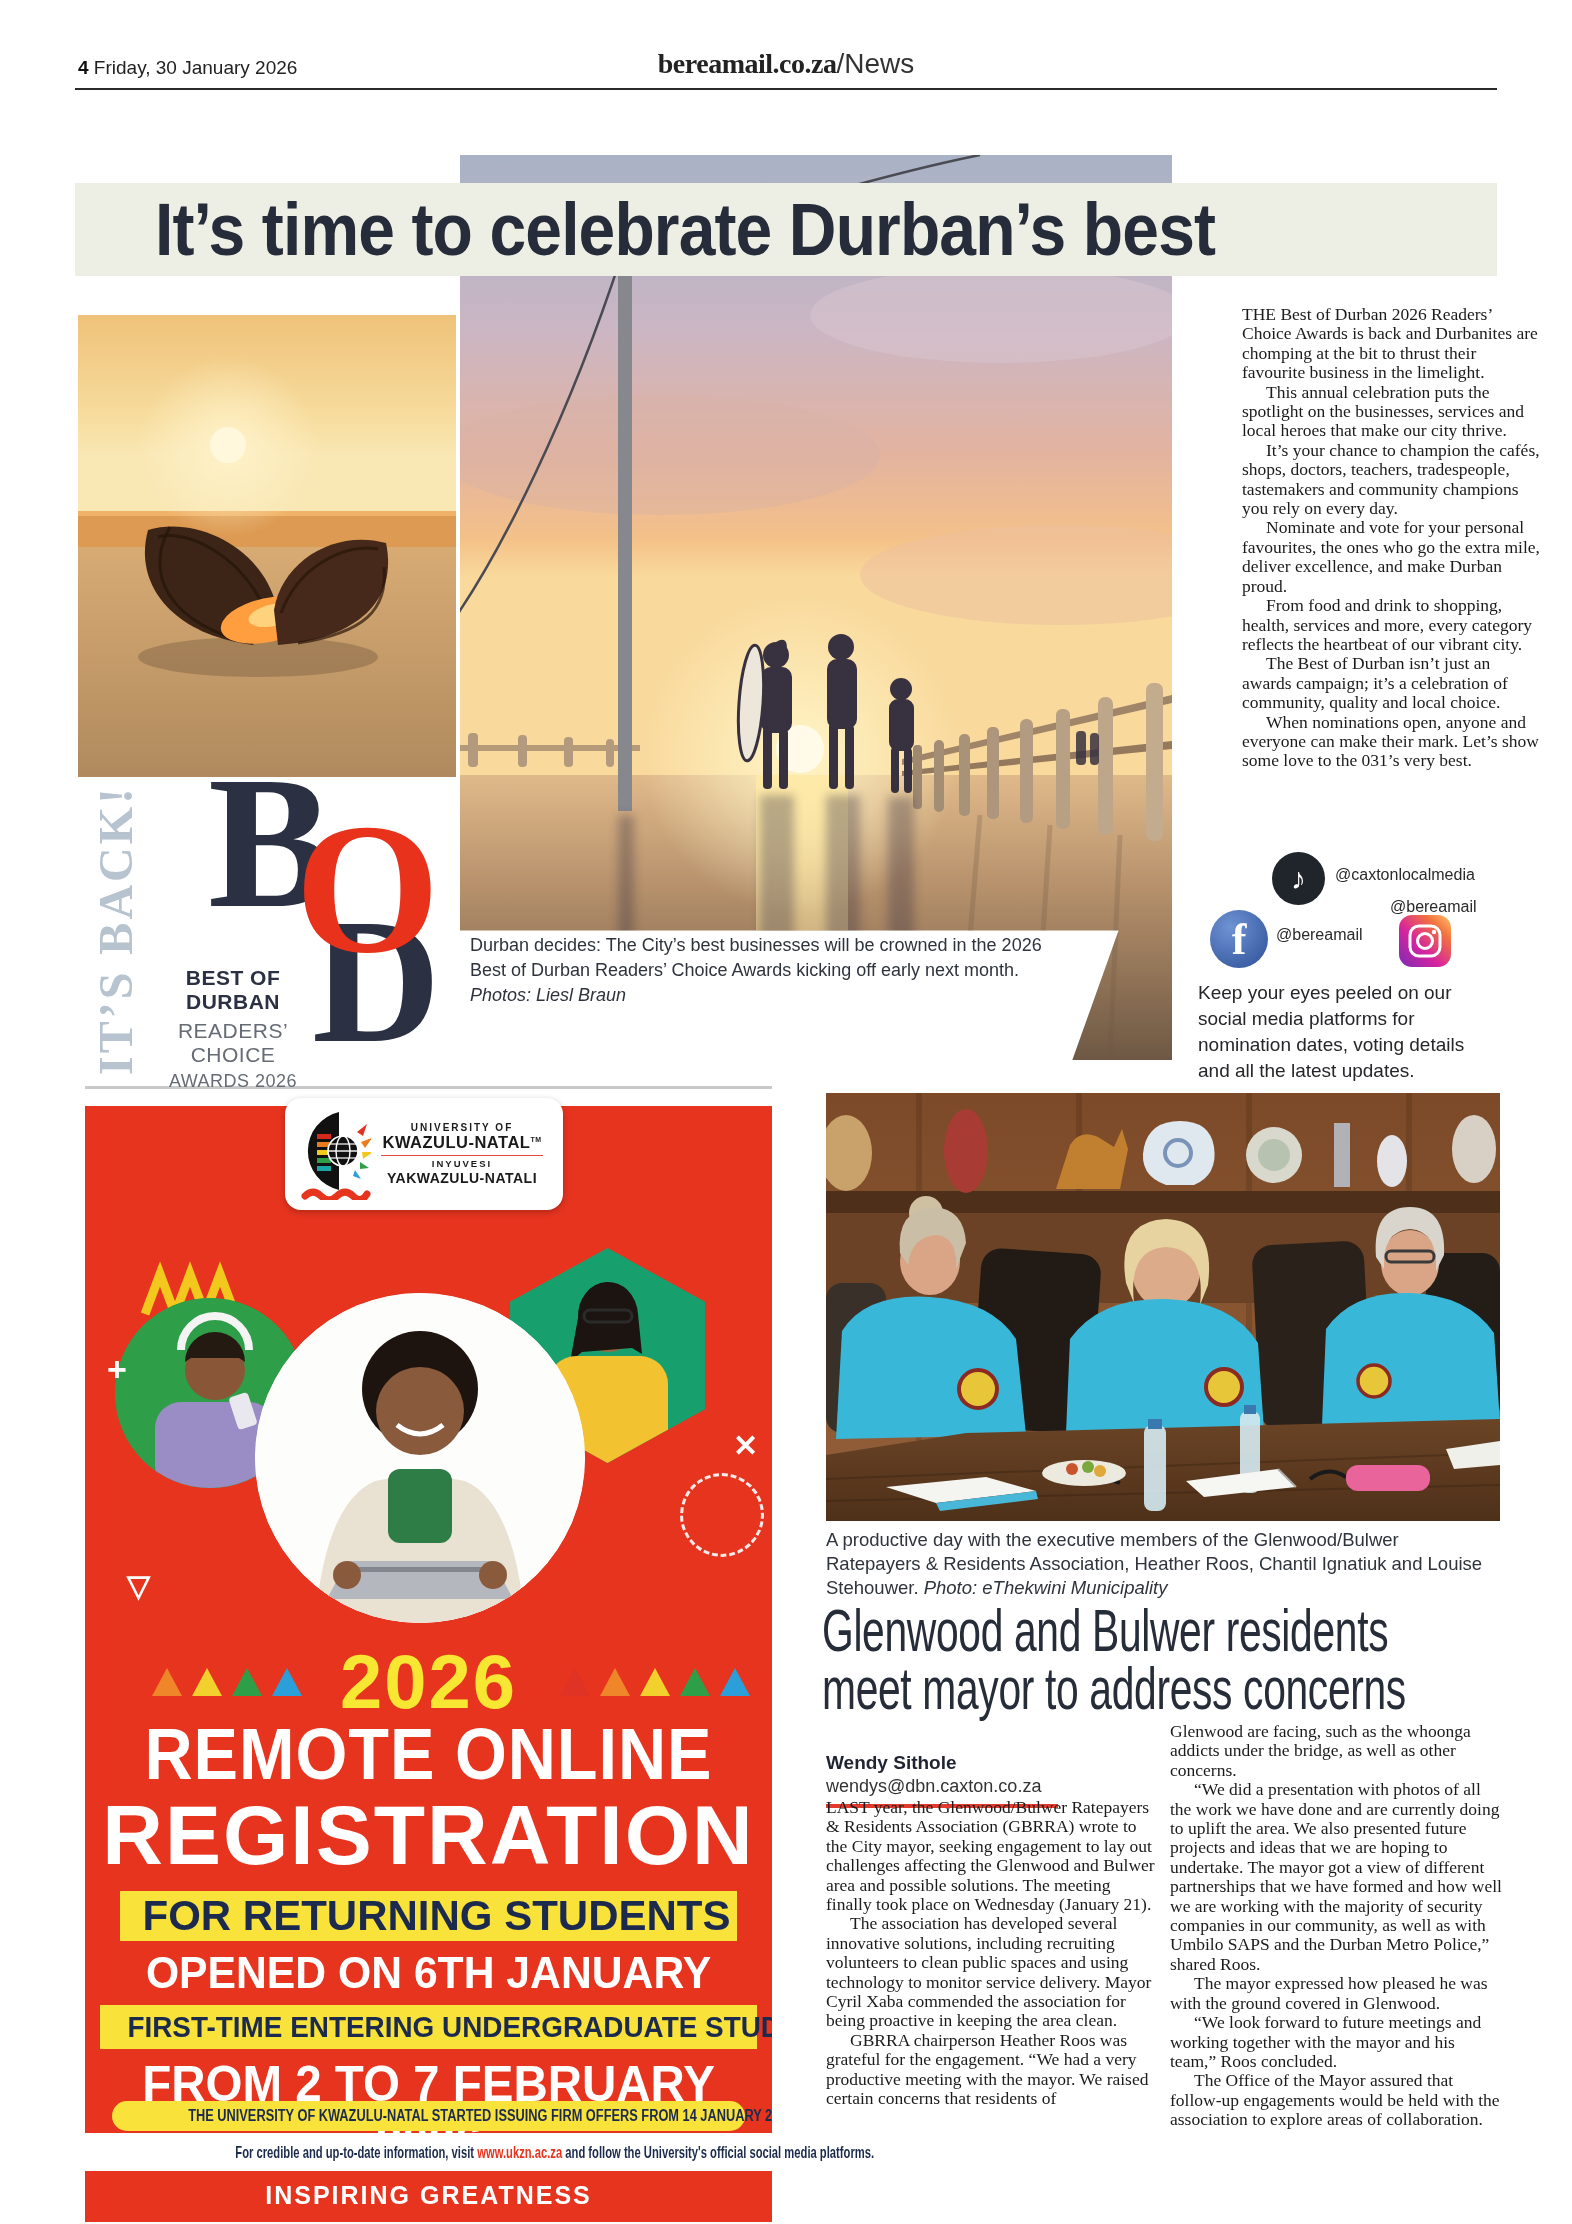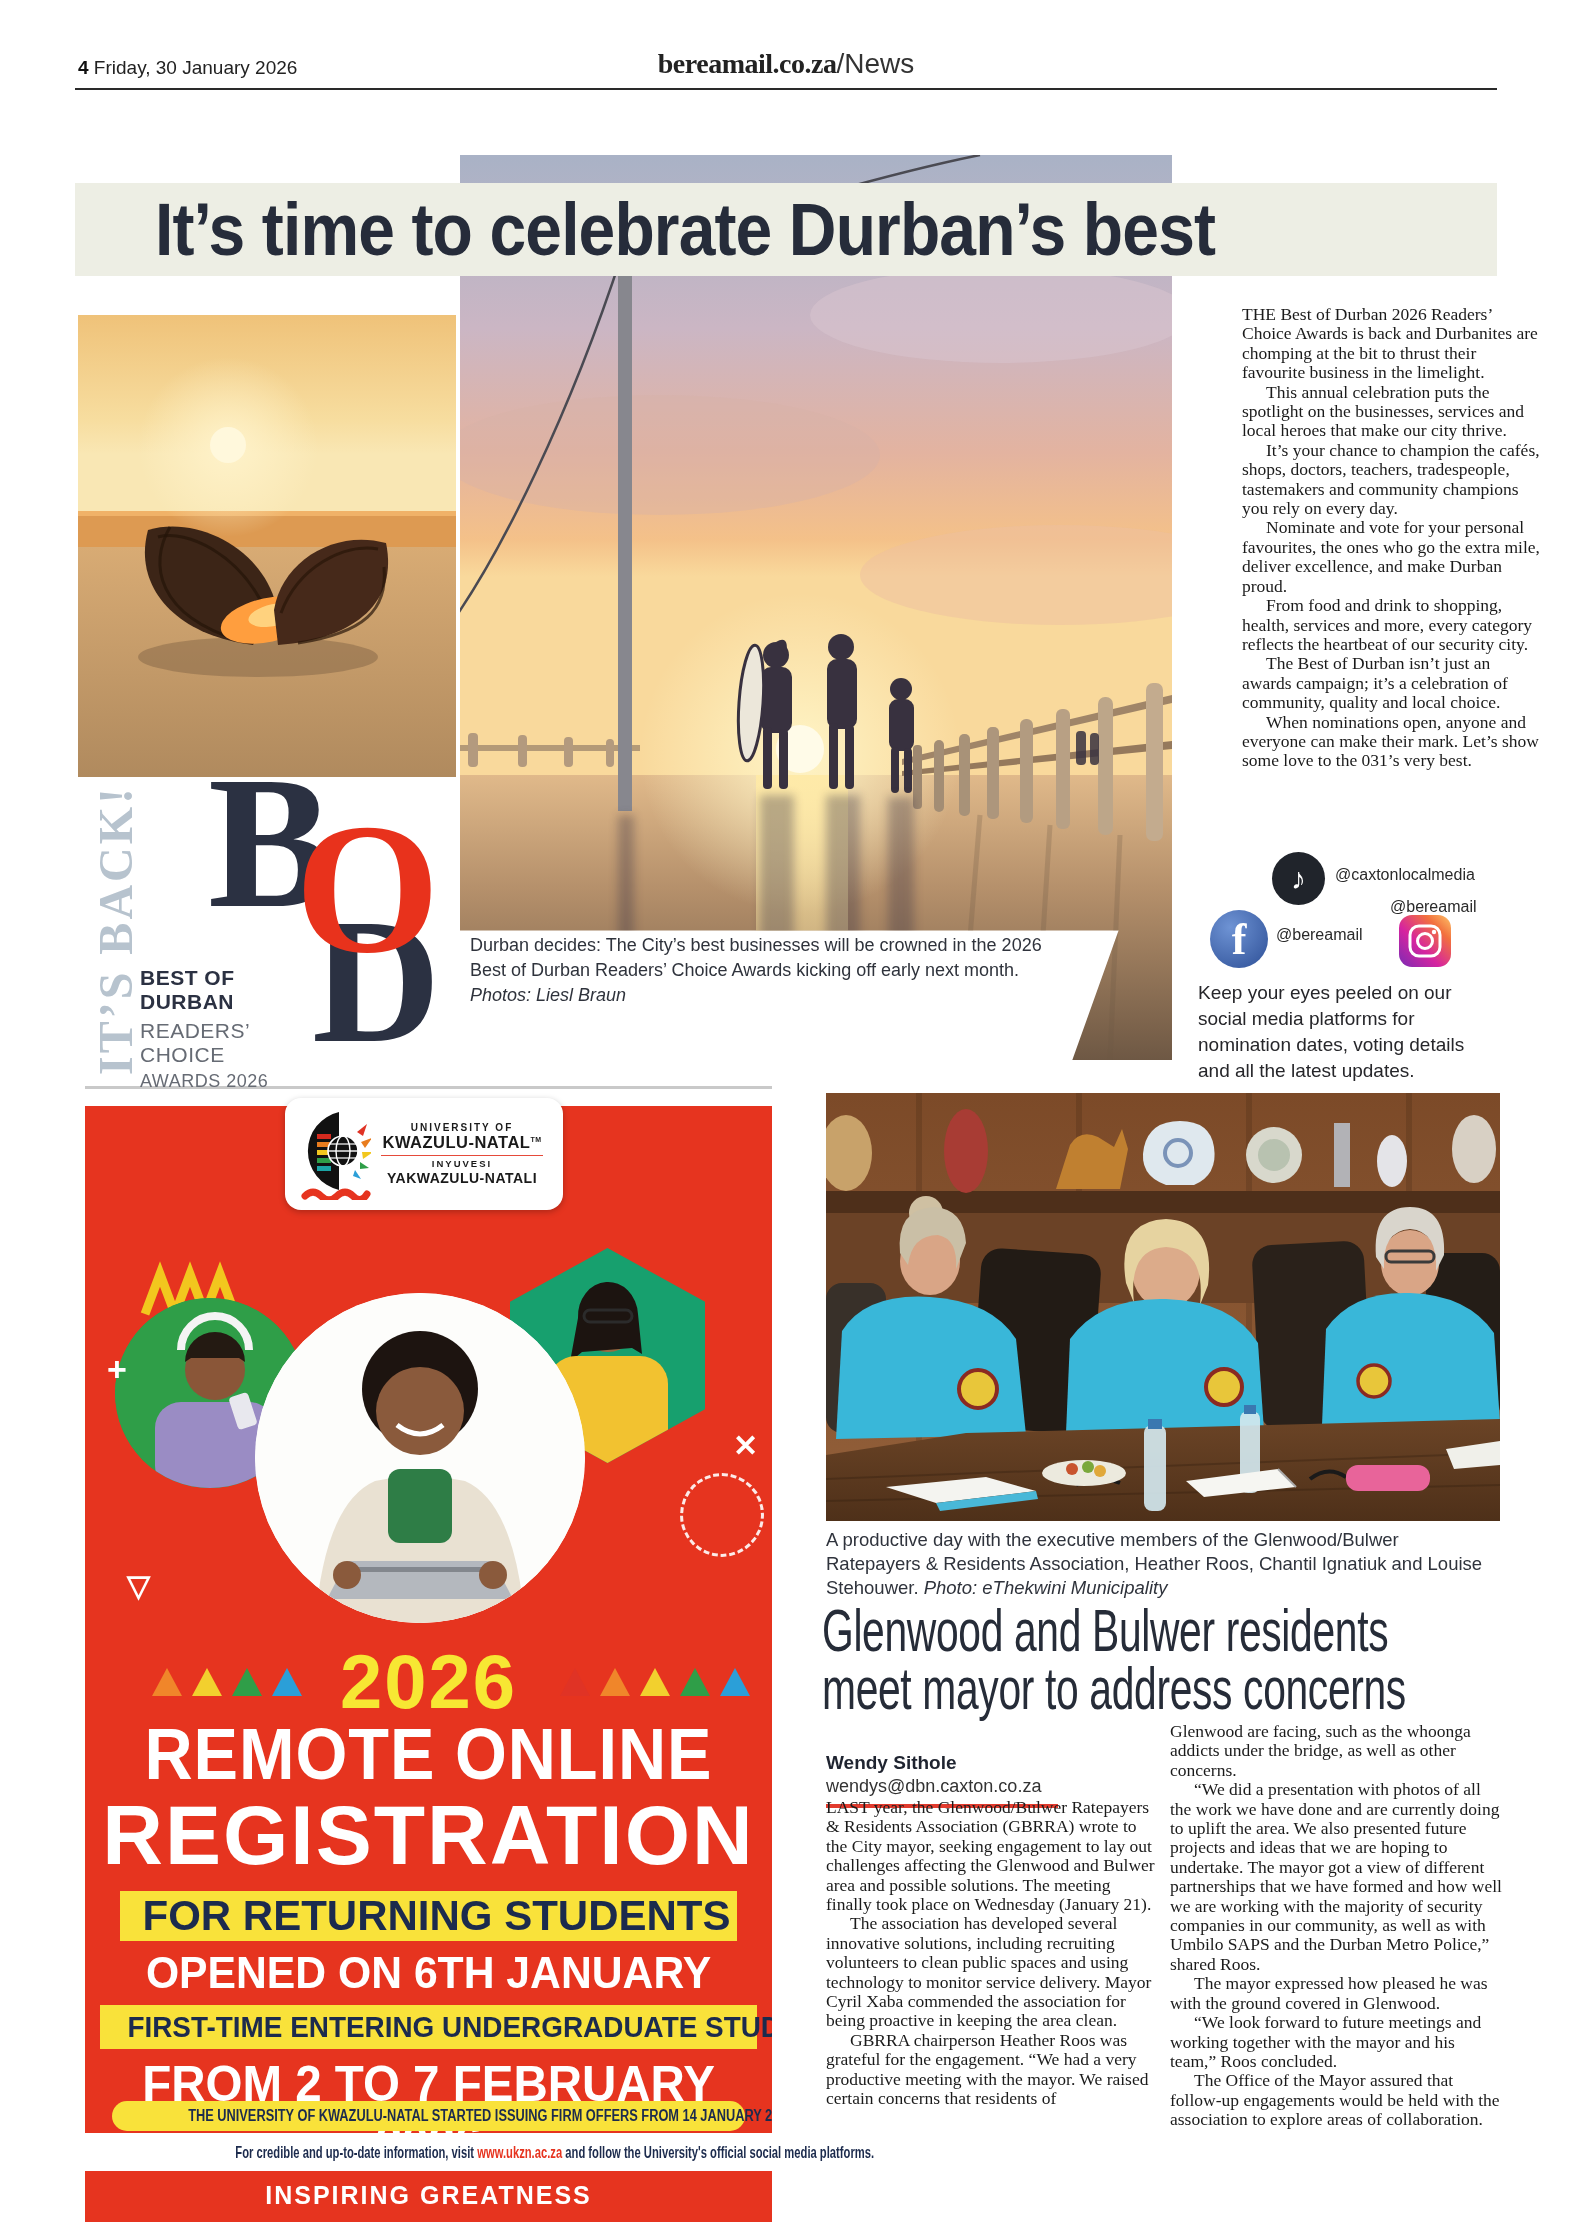--- a/index.html
+++ b/index.html
@@ -25,21 +25,21 @@
     font-weight:bold; font-size:75px; color:#262c3a; letter-spacing:-1px;
     transform:scaleX(0.88); transform-origin:left center; }
 
   .its-back { left:88px; top:770px; height:305px; writing-mode:vertical-rl; transform:rotate(180deg);
     font-family:"Liberation Serif", serif; font-weight:bold; font-size:48px; letter-spacing:3px; color:#b7c3ce; }
 
   .bod-letter { font-family:"Liberation Serif", serif; font-weight:bold; line-height:1; }
   .bod-b { left:208px; top:749px; font-size:188px; color:#2b3142; z-index:1; }
   .bod-o { left:295px; top:795px; font-size:186px; color:#e8321c; z-index:3; }
   .bod-d { left:312px; top:892px; font-size:178px; color:#2b3142; z-index:2; }
-  .bod-text { left:140px; top:966px; width:186px; text-align:left; z-index:4; }
+  .bod-text { left:140px; top:966px; width:186px; text-align:center; z-index:4; }
   .bod-line1 { font-size:21px; font-weight:bold; color:#2b3142; letter-spacing:0.5px; }
   .bod-line2 { font-size:21px; color:#666b74; margin-top:5px; letter-spacing:0.5px; }
   .bod-line3 { font-size:18px; color:#666b74; margin-top:4px; letter-spacing:0.5px; }
 
   .feature-caption { left:470px; top:933px; width:610px; font-size:18px; line-height:25px; color:#2f333c; }
   .feature-caption .credit { font-style:italic; }
 
   .feature-col { left:1198px; top:305px; width:300px; font-family:"Liberation Serif", serif;
     font-size:17.5px; line-height:19.4px; color:#1b1b1b;margin-left:44px; }
   .serif-col p { margin:0; text-indent:24px; }
@@ -278,21 +278,21 @@
 
   <div class="abs feature-caption">
     <span>Durban decides: The City’s best businesses will be crowned in the 2026 Best of Durban Readers’ Choice Awards kicking off early next month. </span><span class="credit">Photos: Liesl Braun</span>
   </div>
 
   <div class="abs feature-col serif-col">
     <p class="noindent">THE Best of Durban 2026 Readers’ Choice Awards is back and Durbanites are chomping at the bit to thrust their favourite business in the limelight.</p>
     <p>This annual celebration puts the spotlight on the businesses, services and local heroes that make our city thrive.</p>
     <p>It’s your chance to champion the cafés, shops, doctors, teachers, tradespeople, tastemakers and community champions you rely on every day.</p>
     <p>Nominate and vote for your personal favourites, the ones who go the extra mile, deliver excellence, and make Durban proud.</p>
-    <p>From food and drink to shopping, health, services and more, every category reflects the heartbeat of our security city.</p>
+    <p>From food and drink to shopping, health, services and more, every category reflects the heartbeat of our vibrant city.</p>
     <p>The Best of Durban isn’t just an awards campaign; it’s a celebration of community, quality and local choice.</p>
     <p>When nominations open, anyone and everyone can make their mark. Let’s show some love to the 031’s very best.</p>
   </div>
 
   <div class="abs icon-circle tiktok">♪</div>
   <div class="abs tiktok-label">@caxtonlocalmedia</div>
   <div class="abs ig-label">@bereamail</div>
   <div class="abs icon-circle facebook">f</div>
   <div class="abs fb-label">@bereamail</div>
   <div class="abs instagram">

